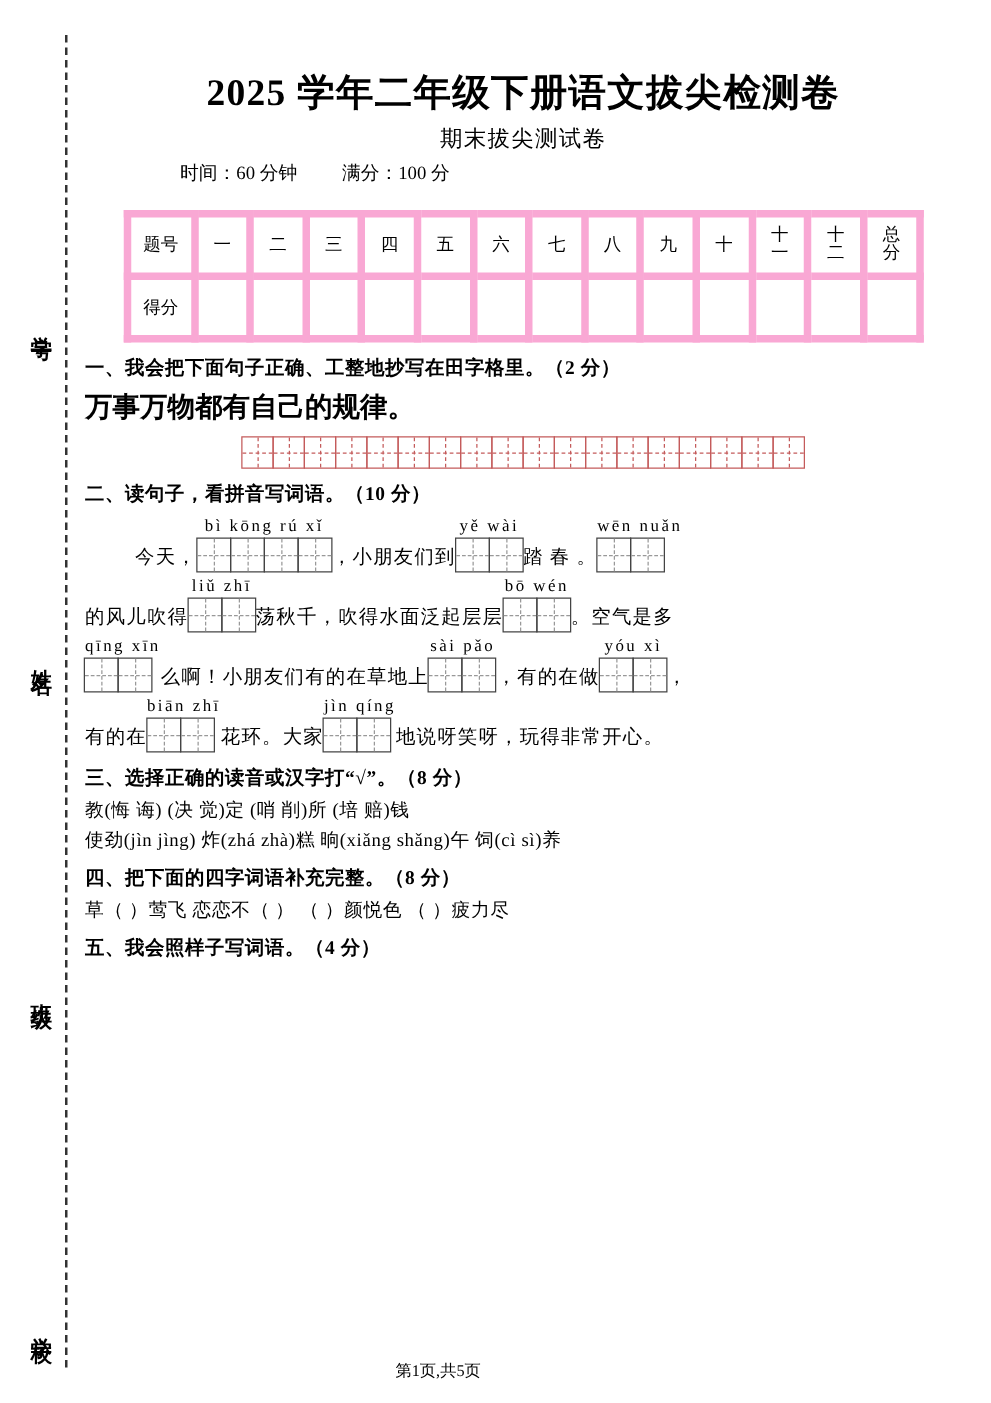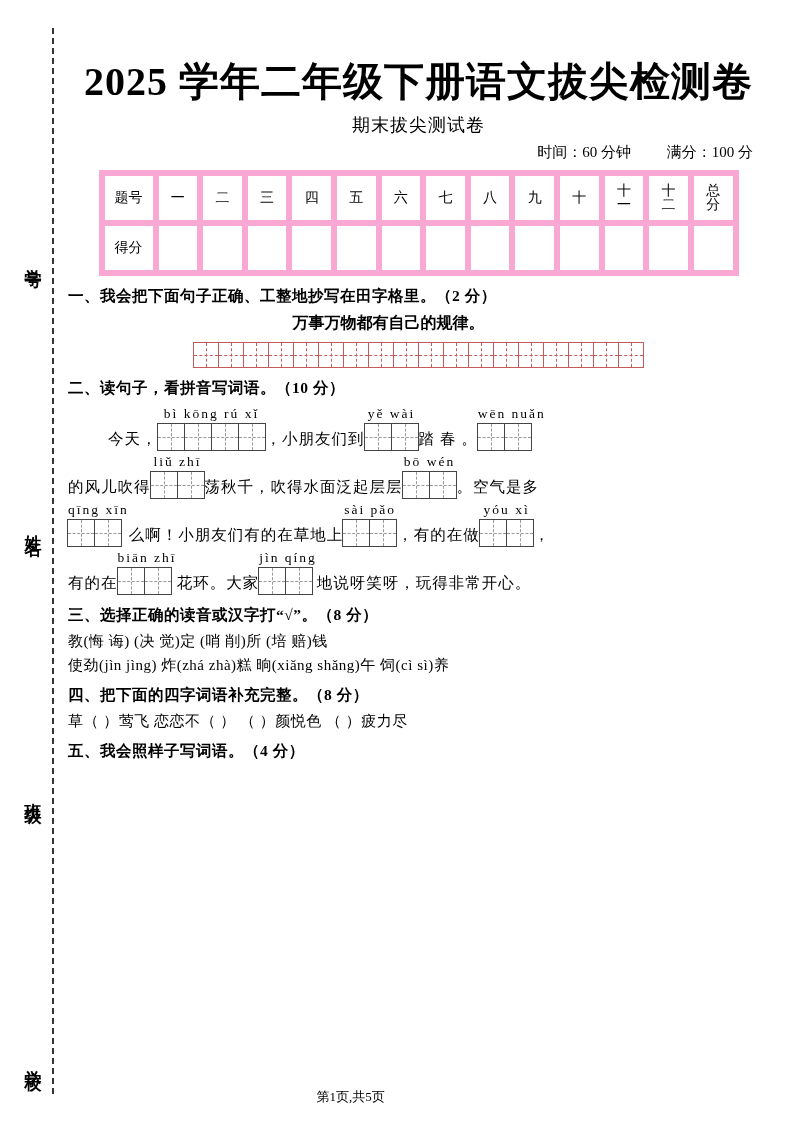--- a/index.html
+++ b/index.html
@@ -50,36 +50,36 @@
     font-family: "Liberation Serif", serif;
   }
   .content {
     position: absolute;
     left: 68px;
     right: 24px;
     top: 40px;
   }
   .title-main {
     text-align: center;
-    font-size: 40px;
+    font-size: 30px;
     font-weight: bold;
     letter-spacing: 1px;
     margin: 14px 0 4px 0;
   }
   .title-sub {
     text-align: center;
     font-size: 18px;
     font-weight: normal;
     letter-spacing: 1px;
     margin: 4px 0 6px 0;
   }
   .meta-line {
-    text-align: right;
+    text-align: left;
     font-size: 15px;
-    margin: 6px 0 8px 0;
+    margin: 6px 0 20px 0;
     padding-left: 60px;
   }
   .meta-line span { margin: 0 16px; }
 
   
   table.score-table {
     border-collapse: collapse;
     margin: 4px auto 10px auto;
     width: 640px;
     table-layout: fixed;
@@ -101,22 +101,21 @@
     font-size: 14px;
   }
 
   .section-title {
     font-size: 15.5px;
     font-weight: bold;
     margin: 10px 0 6px 0;
     letter-spacing: 0.5px;
   }
   .centered-sentence {
-    text-align: center;
-    font-size: 16px;
+    font-size: 22px;
     font-weight: bold;
     margin: 4px 0 8px 0;
     padding-right: 60px;
   }
 
   
   .tzg-row {
     display: flex;
     justify-content: center;
     margin: 6px 0 10px 0;

